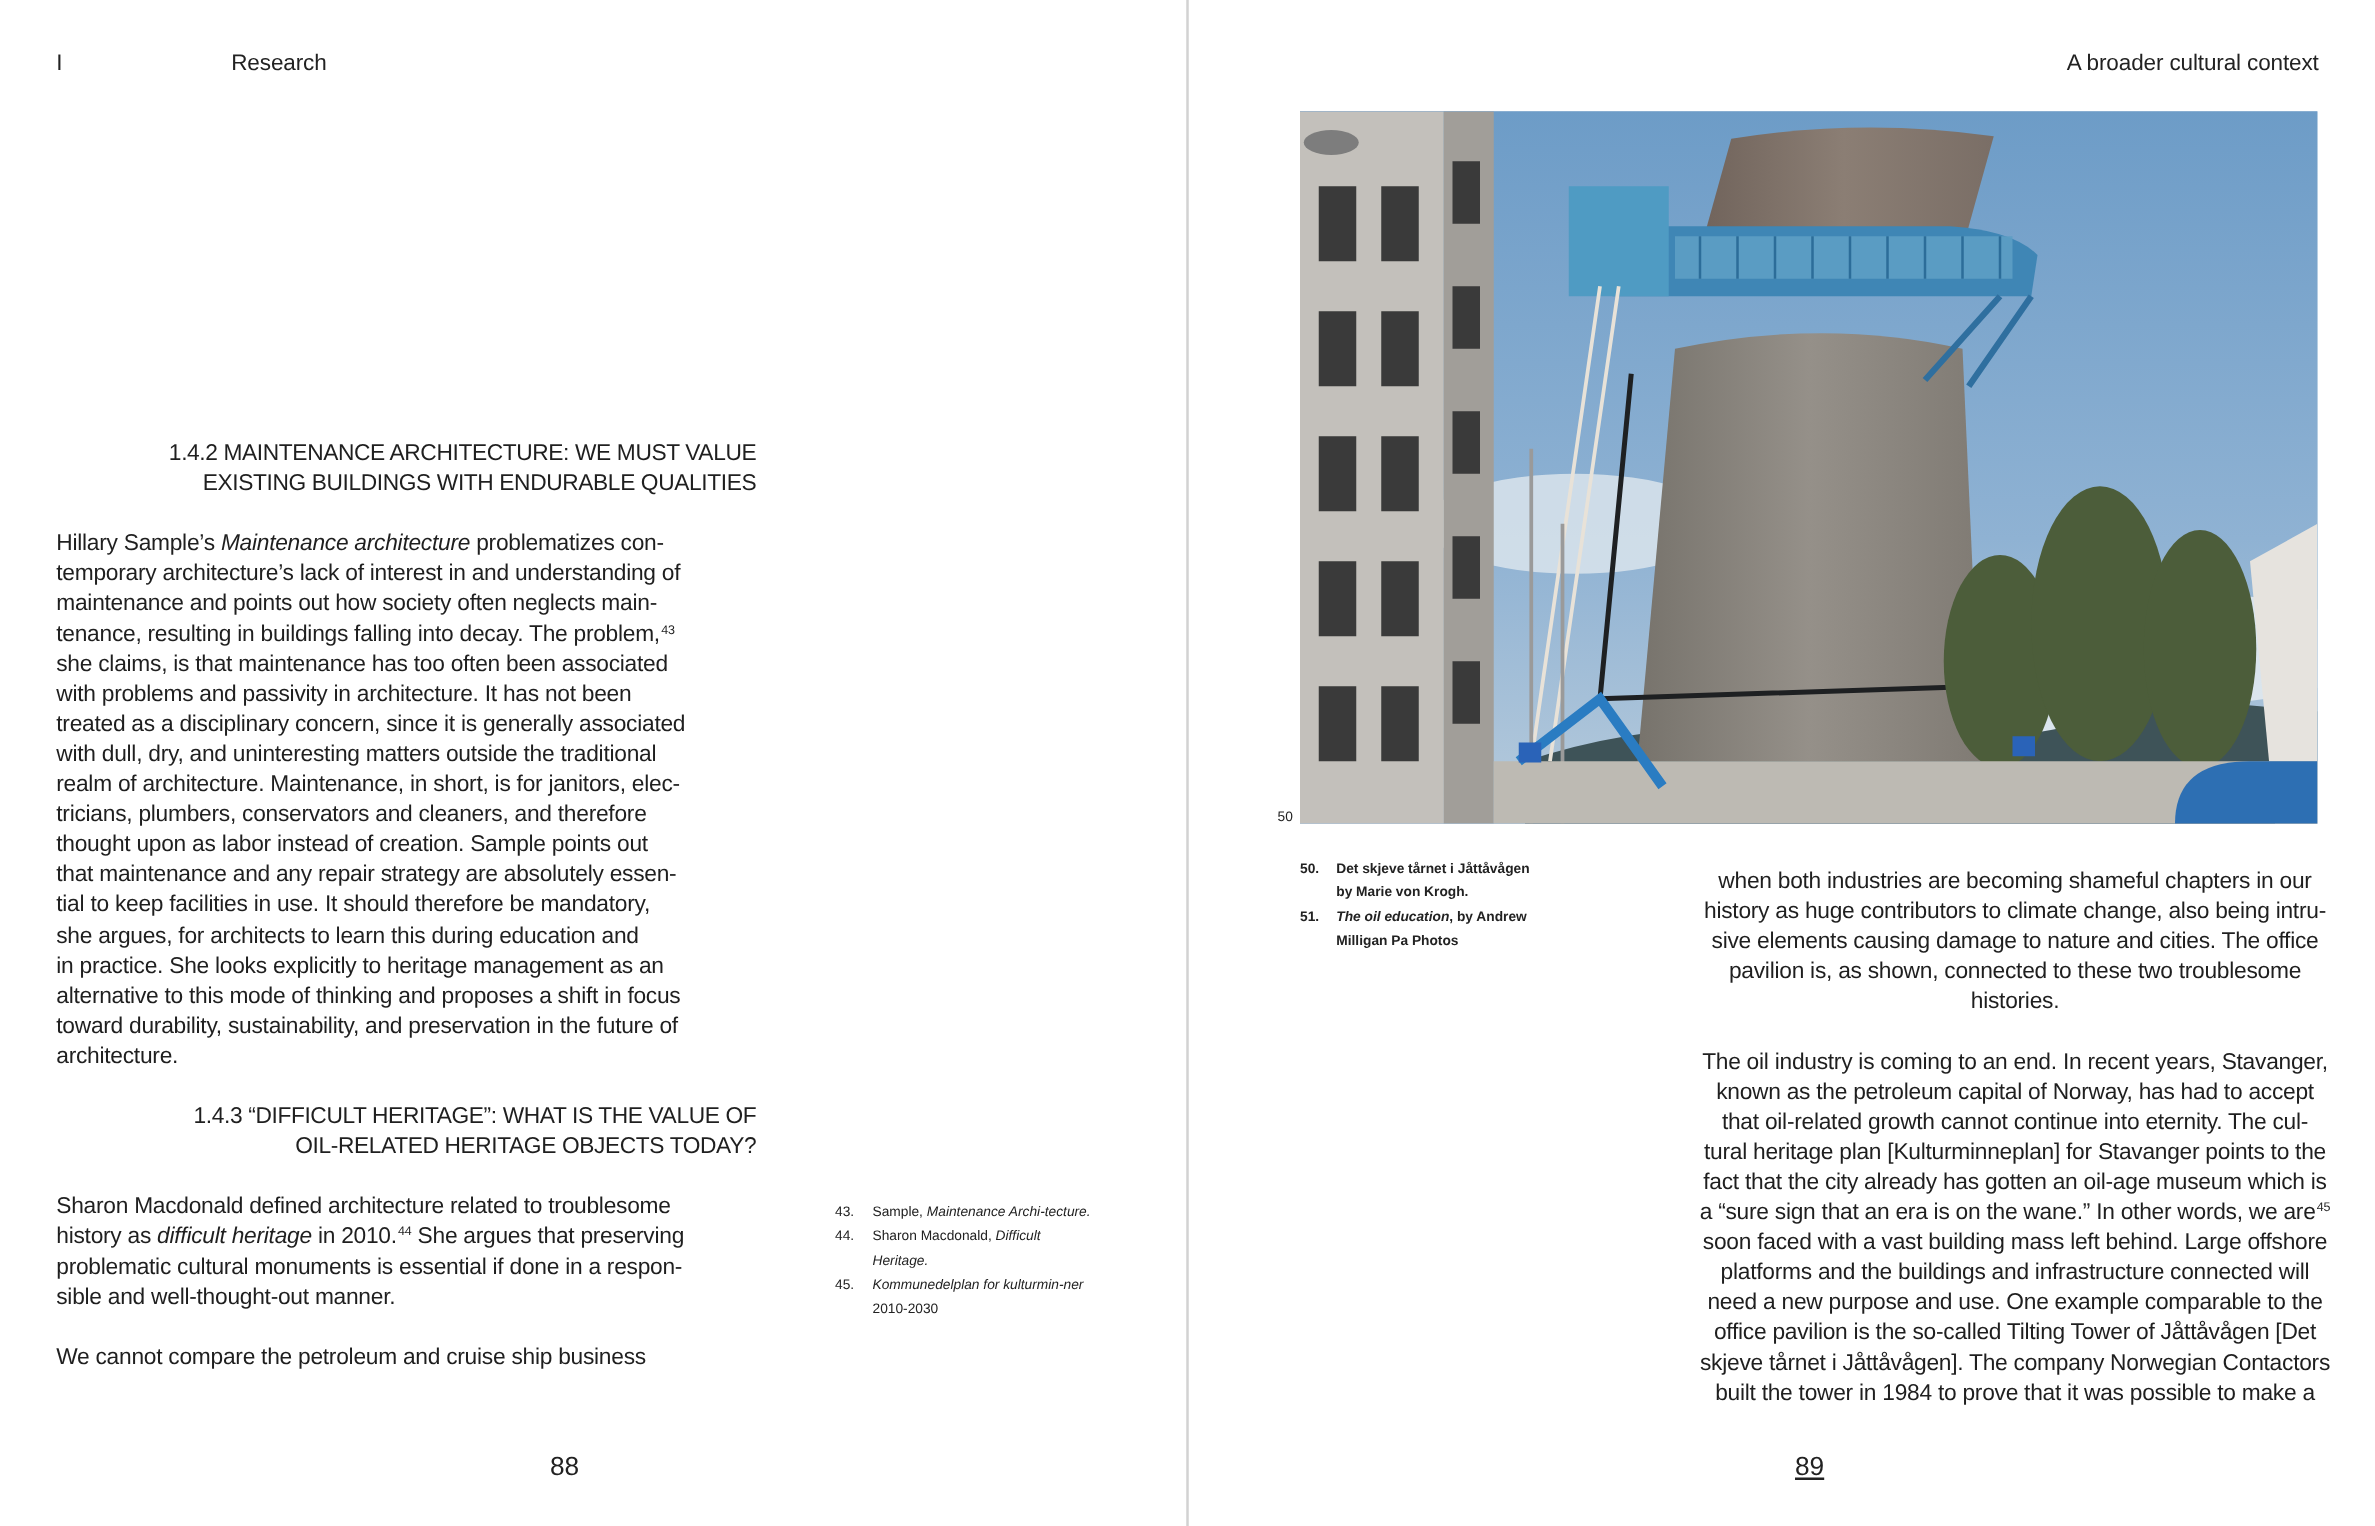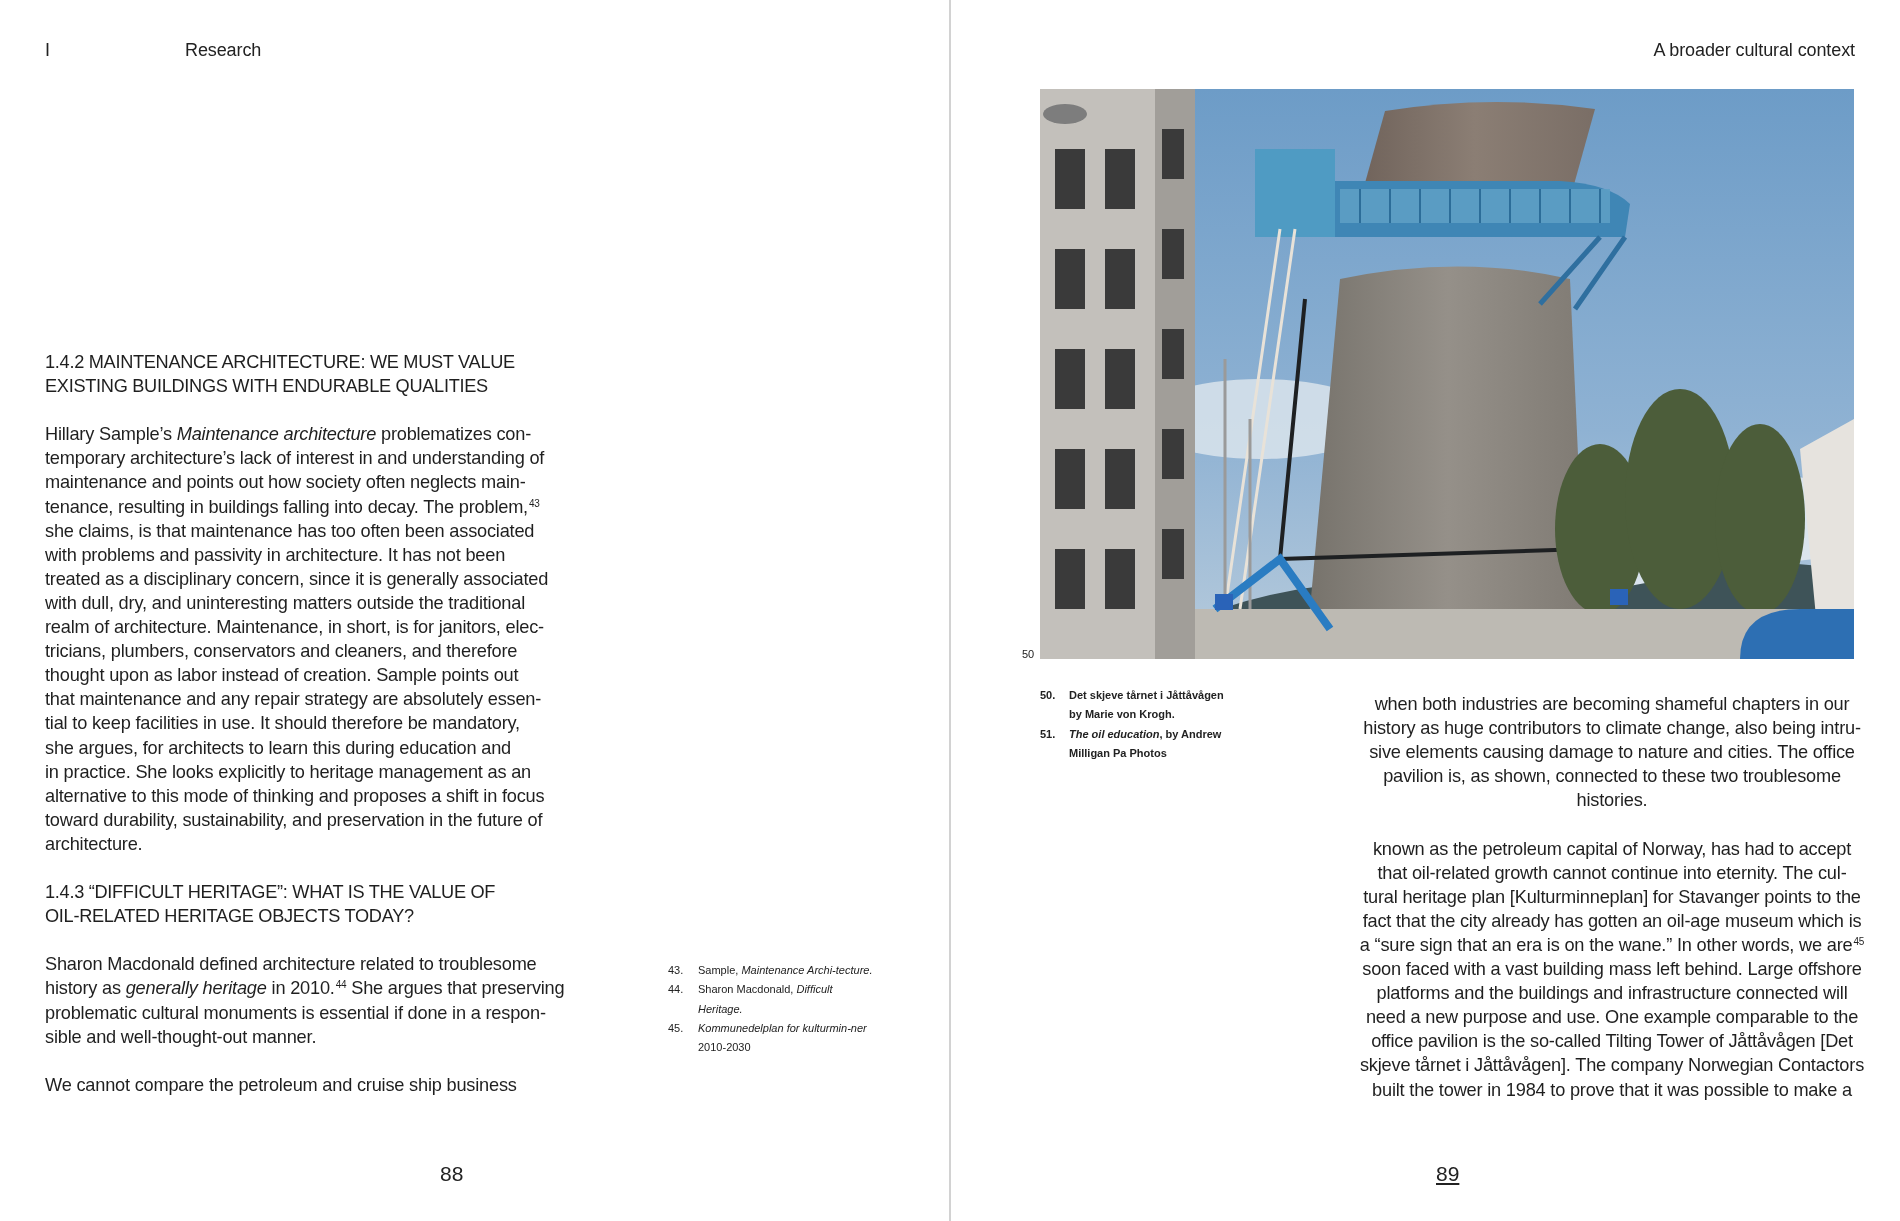--- a/index.html
+++ b/index.html
@@ -5,21 +5,21 @@
     * { margin: 0; padding: 0; box-sizing: border-box; }
     html, body { width: 1900px; height: 1221px; background: #ffffff; overflow: hidden; }
     body { position: relative; font-family: "Liberation Sans", sans-serif; color: #1f1f1f; }
     .abs { position: absolute; }
 
     .running-head { font-size: 18px; line-height: 22px; color: #222; letter-spacing: -0.1px; }
     .divider { position: absolute; left: 949px; top: 0; width: 2px; height: 1221px; background: #d2d2d2; }
 
     .col { position: absolute; font-size: 18.2px; line-height: 24.1px; color: #1f1f1f; letter-spacing: -0.2px; }
     .col p { margin: 0; }
-    .col .heading { text-transform: uppercase; letter-spacing: -0.3px; }
+    .col .heading { text-transform: uppercase; letter-spacing: -0.3px; text-align: right; }
     .col .gap { height: 24.1px; }
     .col em { font-style: italic; }
     sup.fn { font-size: 10px; line-height: 0; vertical-align: 6px; margin-left: 1px; }
     .line { white-space: nowrap; display: block; }
 
     .footnotes { position: absolute; font-size: 11px; line-height: 19.3px; color: #222; }
     .fn-item { display: flex; }
     .fn-num { width: 30px; flex: none; }
     .fn-text { width: 180px; }
     .fn-text em { font-style: italic; }
@@ -75,21 +75,21 @@
     </p>
   <div class="gap"></div>
 
   <div class="heading">
     <span class="line">1.4.3  “DIFFICULT HERITAGE”: WHAT IS THE VALUE OF</span>
     <span class="line">OIL-RELATED HERITAGE OBJECTS TODAY?</span>
   </div>
   <div class="gap"></div>
   <p>
       <span class="line">Sharon Macdonald defined architecture related to troublesome</span>
-      <span class="line"><span>history as </span><em>generally heritage</em><span> in 2010.</span><sup class="fn">44</sup><span> She argues that preserving</span></span>
+      <span class="line"><span>history as </span><em>difficult heritage</em><span> in 2010.</span><sup class="fn">44</sup><span> She argues that preserving</span></span>
       <span class="line">problematic cultural monuments is essential if done in a respon-</span>
       <span class="line">sible and well-thought-out manner.</span>
     </p>
   <div class="gap"></div>
   <p>
       <span class="line">We cannot compare the petroleum and cruise ship business</span>
     </p>
 </div>
 
 <div class="footnotes" style="left:668px; top:961px;">
@@ -215,20 +215,21 @@
 <div class="col" style="left:1332px; top:692px; width:560px;text-align:center;">
   <p>
       <span class="line">when both industries are becoming shameful chapters in our</span>
       <span class="line">history as huge contributors to climate change, also being intru-</span>
       <span class="line">sive elements causing damage to nature and cities. The office</span>
       <span class="line">pavilion is, as shown, connected to these two troublesome</span>
       <span class="line">histories.</span>
     </p>
   <div class="gap"></div>
   <p>
+      <span class="line">The oil industry is coming to an end. In recent years, Stavanger,</span>
       <span class="line">known as the petroleum capital of Norway, has had to accept</span>
       <span class="line">that oil-related growth cannot continue into eternity. The cul-</span>
       <span class="line">tural heritage plan [Kulturminneplan] for Stavanger points to the</span>
       <span class="line">fact that the city already has gotten an oil-age museum which is</span>
       <span class="line"><span>a “sure sign that an era is on the wane.”</span><span> In other words, we are</span><sup class="fn">45</sup></span>
       <span class="line">soon faced with a vast building mass left behind. Large offshore</span>
       <span class="line">platforms and the buildings and infrastructure connected will</span>
       <span class="line">need a new purpose and use. One example comparable to the</span>
       <span class="line">office pavilion is the so-called Tilting Tower of Jåttåvågen [Det</span>
       <span class="line">skjeve tårnet i Jåttåvågen]. The company Norwegian Contactors</span>

